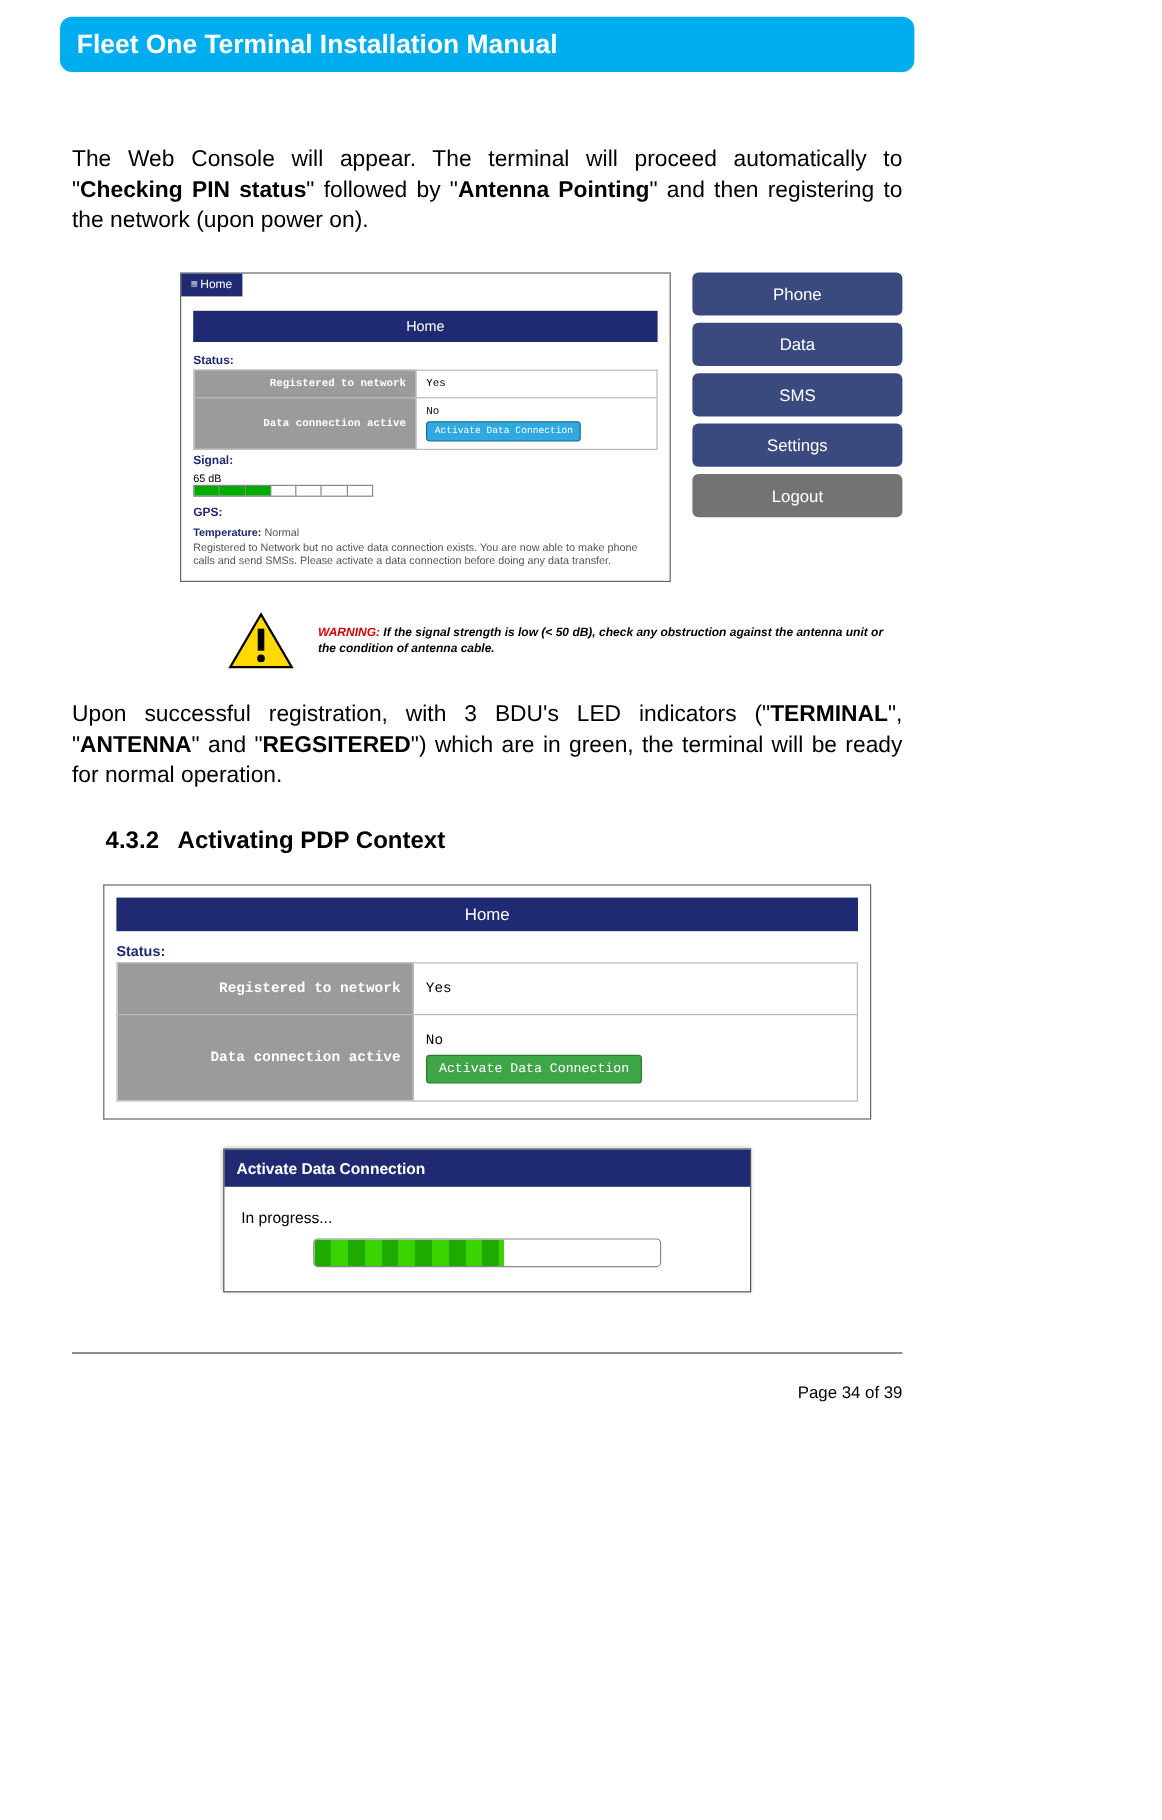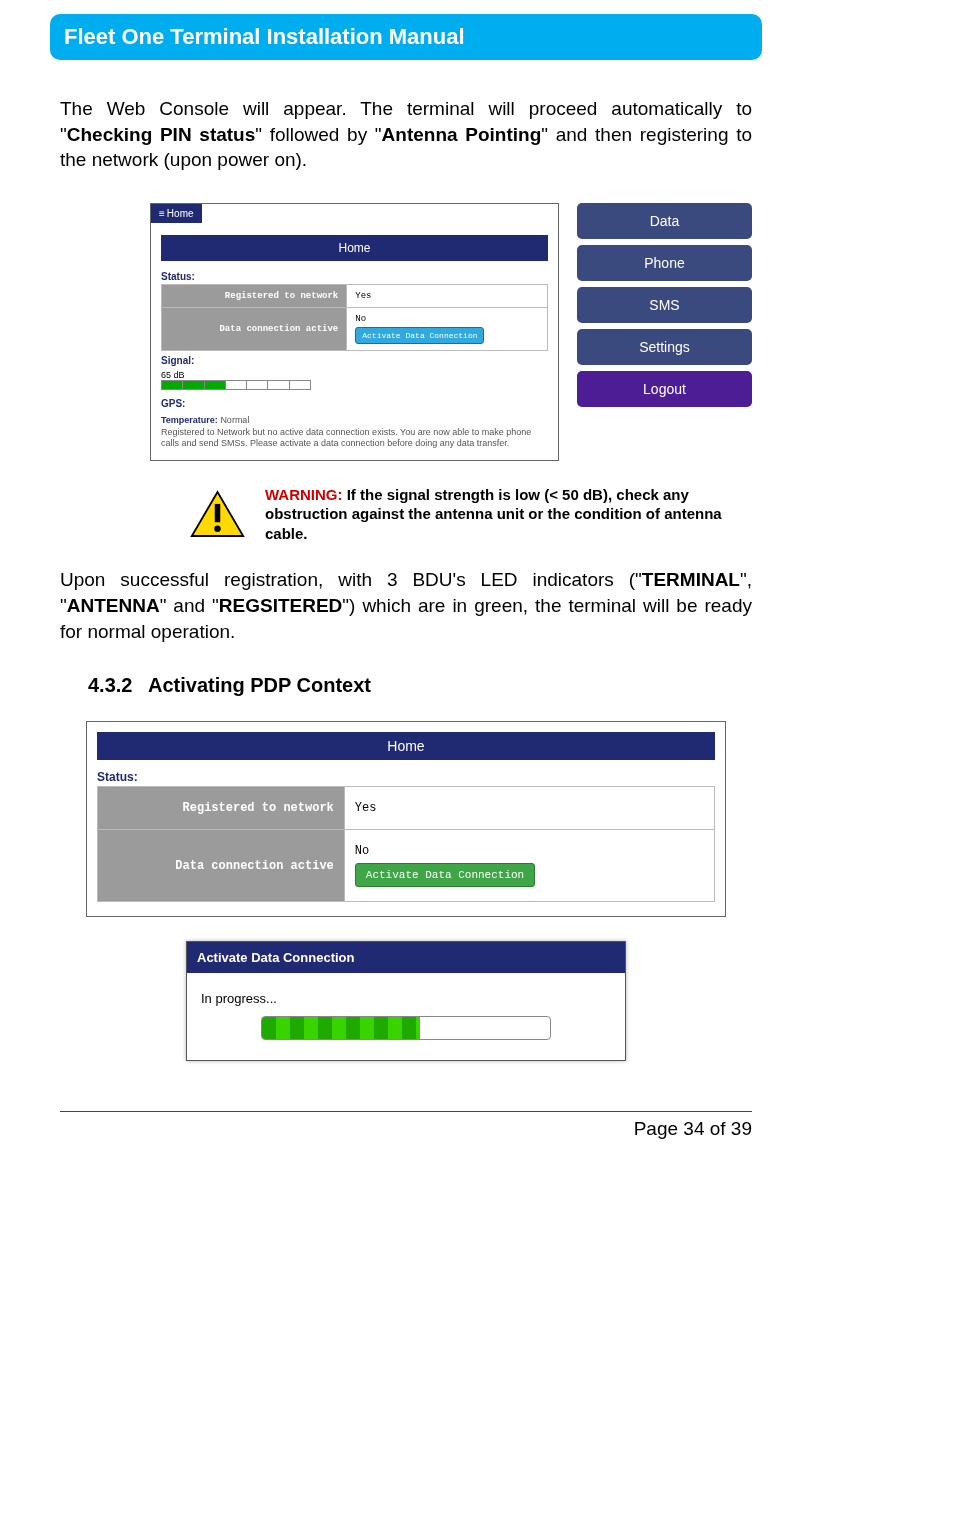--- a/index.html
+++ b/index.html
@@ -15,27 +15,27 @@
   .page { width: 812px; }
   .header-bar {
     margin: 14px 50px 0 50px;
     background: #00aeef;
     color: #fff;
     font-weight: bold;
     font-size: 22px;
     padding: 10px 14px;
     border-radius: 10px;
   }
-  .content { padding: 36px 60px 20px 60px; }
+  .content { padding: 60px 60px 20px 60px; }
   .footer {
     margin: 30px 60px 0 60px;
     border-top: 1px solid #444;
     text-align: right;
-    font-size: 19px;
-    padding-top: 6px;
+    font-size: 14px;
+    padding-top: 24px;
   }
 
   
   .para { font-size: 19px; line-height: 1.35; margin: 0 0 4px 0; text-align: justify; }
   b { font-weight: bold; }
 
   
   .shot1 {
     margin: 30px auto 24px 90px;
     display: flex;
@@ -109,29 +109,29 @@
   .bigbtn {
     width:175px;
     padding:10px 0;
     color:#fff;
     text-align:center;
     font-size:14px;
     border-radius:5px;
     margin-bottom:6px;
   }
   .bb-blue  { background:#3b4a7e; }
-  .bb-red   { background:#4c1d95; }
+  .bb-red   { background:#737373; }
 
   
   .warn-row { display:flex; align-items:center; margin: 24px 0 24px 130px; }
   .warn-icon {
     width:55px; height:50px; position:relative;
   }
   .warn-icon svg { width:55px; height:50px; }
-  .warn-text { font-size:15px; max-width:590px; margin-left:20px; line-height:1.3; }
+  .warn-text { font-size:10px; font-style:italic; max-width:590px; margin-left:20px; line-height:1.3; }
   .warn-text .red { color:#d00000; font-weight:bold; }
 
   
   h3.sec { font-size:20px; font-weight:bold; margin:30px 0 8px 0; }
   h3.sec .num { display:inline-block; width:60px;margin-left:28px; }
 
   
   .shot2 {
     margin: 24px auto 0 auto;
     width: 640px;
@@ -228,22 +228,22 @@
         <div class="section-lbl">GPS:</div>
 
         <div class="shot-note">
           <span class="blue">Temperature:</span>
           <span>Normal</span><br>
           <span>Registered to Network but no active data connection exists. You are now able to make phone calls and send SMSs. Please activate a data connection before doing any data transfer.</span>
         </div>
       </div>
 
       <div class="right-btns">
+        <div class="bigbtn bb-blue">Phone</div>
         <div class="bigbtn bb-blue">Data</div>
-        <div class="bigbtn bb-blue">Phone</div>
         <div class="bigbtn bb-blue">SMS</div>
         <div class="bigbtn bb-blue">Settings</div>
         <div class="bigbtn bb-red">Logout</div>
       </div>
     </div>
 
     <div class="warn-row">
       <div class="warn-icon">
         <svg viewBox="0 0 60 52">
           <polygon points="30,2 58,50 2,50" fill="#ffd900" stroke="#000" stroke-width="2"></polygon>

